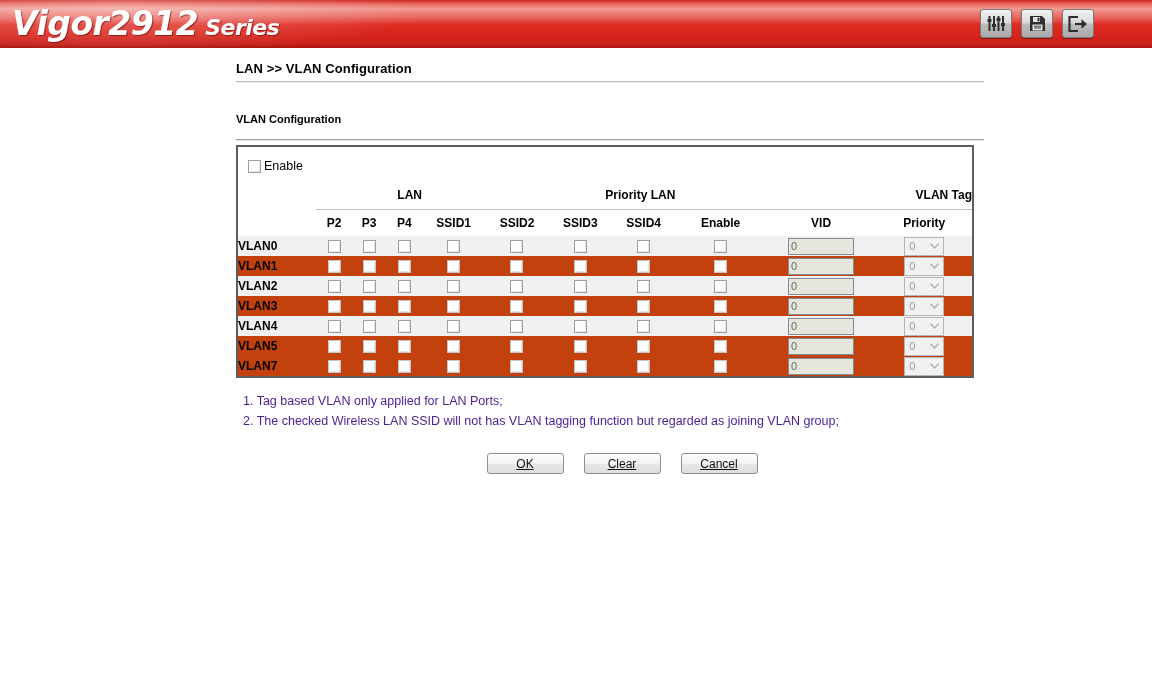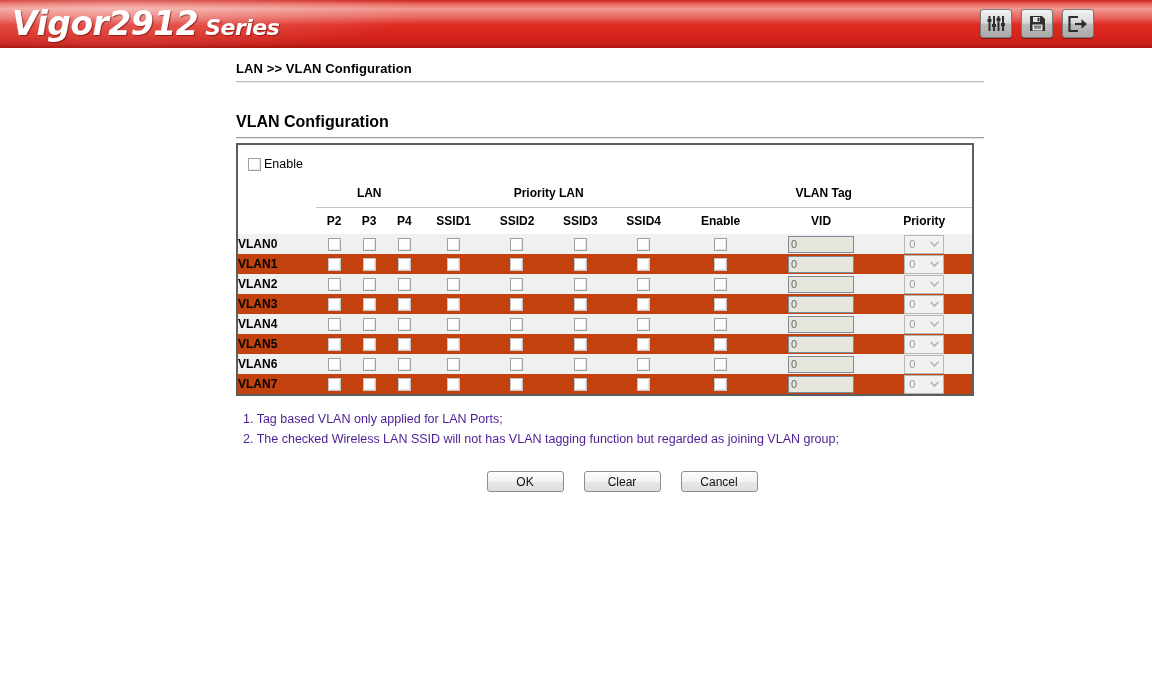--- a/index.html
+++ b/index.html
@@ -89,24 +89,24 @@
     padding-top: 13px;
     padding-bottom: 5px;
     letter-spacing: 0.1px;
   }
   .rule {
     height: 2px;
     background: linear-gradient(to bottom, #b9b9b9 0%, #b9b9b9 50%, #ececec 50%, #ececec 100%);
     width: 748px;
   }
   .section-title {
-    font-size: 16px;
+    font-size: 11px;
     font-weight: bold;
     margin-top: 30px;
-    margin-bottom: 6px;
+    margin-bottom: 14px;
   }
   .rule2 {
     height: 2px;
     background: linear-gradient(to bottom, #9d9d9d 0%, #9d9d9d 50%, #e4e4e4 50%, #e4e4e4 100%);
     width: 748px;
   }
 
   
   .vlan-box {
     margin-top: 4px;
@@ -144,21 +144,21 @@
   table.vlan {
     border-collapse: collapse;
     width: 100%;
     table-layout: fixed;
   }
   table.vlan td, table.vlan th {
     padding: 0;
     font-size: 12px;
   }
   .grp-head td {
-    text-align: center;
+    text-align: right;
     font-weight: bold;
     font-size: 12.5px;
     padding-bottom: 3px;
     height: 21px;
     vertical-align: bottom;
   }
   .grp-line td { height: 7px; padding: 0; }
   .grp-line .ul { border-bottom: 1px solid #c2c2c2; }
   .col-head td {
     text-align: center;
@@ -244,20 +244,21 @@
     box-sizing: border-box;
     border: 1px solid #888f96;
     border-radius: 3px;
     background: linear-gradient(to bottom, #fdfdfd 0%, #f3f3f3 50%, #e7e7e7 51%, #dedede 100%);
     font-family: "Liberation Sans", sans-serif;
     font-size: 12px;
     color: #111;
     cursor: pointer;
     box-shadow: inset 0 1px 0 #ffffff;
     padding: 0;
+    text-decoration: underline;
   }
 </style>
 </head>
 <body>
 
 <div class="banner">
   <div class="banner-sheen"></div>
   <div class="brand">
     <span class="big">Vigor2912</span><span class="ser">Series</span>
   </div>
@@ -471,40 +472,20 @@
             <td class="cc"><input type="text" class="vid" value="0" style=""></td>
             <td class="cc"><span class="prio-wrap">
                 <span class="prio-val">0</span>
                 <span class="prio-arrow">
                   <svg width="9" height="6" viewBox="0 0 9 6">
                     <path d="M0.5 0.7 L4.5 5 L8.5 0.7" fill="none" stroke="#b0b0b0" stroke-width="1.4"></path>
                   </svg>
                 </span>
               </span></td>
           </tr>
-          <tr class="data odd">
-            <td class="vlan-name">VLAN6</td>
-            <td class="cc"><input type="checkbox" class="cbx" style=""></td>
-            <td class="cc"><input type="checkbox" class="cbx" style=""></td>
-            <td class="cc"><input type="checkbox" class="cbx" style=""></td>
-            <td class="cc"><input type="checkbox" class="cbx" style=""></td>
-            <td class="cc"><input type="checkbox" class="cbx" style=""></td>
-            <td class="cc"><input type="checkbox" class="cbx" style=""></td>
-            <td class="cc"><input type="checkbox" class="cbx" style=""></td>
-            <td class="cc"><input type="checkbox" class="cbx" style=""></td>
-            <td class="cc"><input type="text" class="vid" value="0" style=""></td>
-            <td class="cc"><span class="prio-wrap">
-                <span class="prio-val">0</span>
-                <span class="prio-arrow">
-                  <svg width="9" height="6" viewBox="0 0 9 6">
-                    <path d="M0.5 0.7 L4.5 5 L8.5 0.7" fill="none" stroke="#b0b0b0" stroke-width="1.4"></path>
-                  </svg>
-                </span>
-              </span></td>
-          </tr>
           <tr class="data even">
             <td class="vlan-name">VLAN7</td>
             <td class="cc"><input type="checkbox" class="cbx dim" style=""></td>
             <td class="cc"><input type="checkbox" class="cbx dim" style=""></td>
             <td class="cc"><input type="checkbox" class="cbx dim" style=""></td>
             <td class="cc"><input type="checkbox" class="cbx dim" style=""></td>
             <td class="cc"><input type="checkbox" class="cbx dim" style=""></td>
             <td class="cc"><input type="checkbox" class="cbx dim" style=""></td>
             <td class="cc"><input type="checkbox" class="cbx dim" style=""></td>
             <td class="cc"><input type="checkbox" class="cbx dim" style=""></td>

